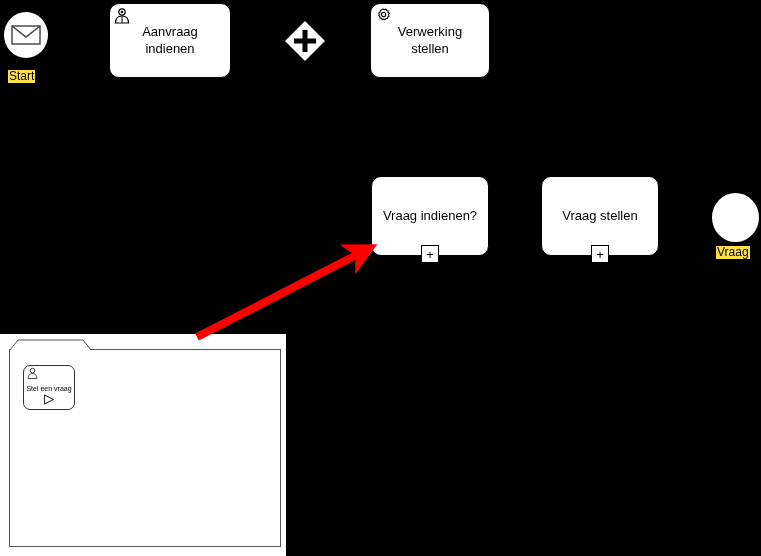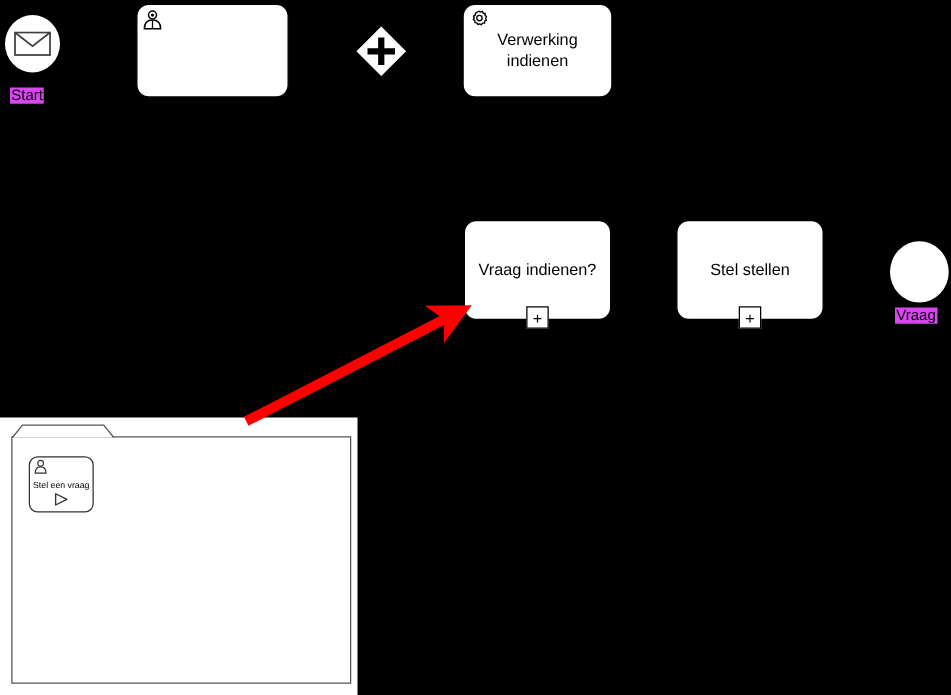--- a/index.html
+++ b/index.html
@@ -75,21 +75,21 @@
     align-items: center;
     justify-content: center;
   }
   .end-event {
     background: #ffffff;
   }
   .event-label {
     position: absolute;
     font-size: 12px;
     color: #000000;
-    background: #d946ef;
+    background: #fde047;
     white-space: nowrap;
     line-height: 1.1;
     padding: 0 1px;
   }
 
   
   .gateway {
     position: absolute;
     width: 42px;
     height: 42px;
@@ -153,48 +153,49 @@
 
   <div class="node task" style="left:109px; top:3px; width:122px; height:75px;">
     <span class="task-type-icon">
       <svg width="18" height="18" viewBox="0 0 18 18">
         <circle cx="9" cy="5" r="3.2" fill="#ffffff" stroke="#000000" stroke-width="1.2"></circle>
         <circle cx="9" cy="5" r="1.3" fill="#000000"></circle>
         <path d="M2.5 16 C2.5 10.5 6 9 9 9 C12 9 15.5 10.5 15.5 16 Z" fill="#ffffff" stroke="#000000" stroke-width="1.2"></path>
         <line x1="9" y1="9.5" x2="9" y2="16" stroke="#000000" stroke-width="1"></line>
       </svg>
     </span>
+    <span class="task-label">Aanvraag indienen</span>
   </div>
 
   <div class="gateway" style="left:283px; top:19px;">
     <svg width="44" height="44" viewBox="0 0 44 44">
       <polygon points="22,1 43,22 22,43 1,22" fill="#ffffff" stroke="#000000" stroke-width="1.5"></polygon>
       <path d="M19.5,11 L24.5,11 L24.5,19.5 L33,19.5 L33,24.5 L24.5,24.5 L24.5,33 L19.5,33 L19.5,24.5 L11,24.5 L11,19.5 L19.5,19.5 Z" fill="#000000"></path>
     </svg>
   </div>
 
   <div class="node task" style="left:370px; top:3px; width:120px; height:75px;">
     <span class="task-type-icon">
       <svg width="18" height="18" viewBox="0 0 20 20">
         <path d="M10 2.2 L11.6 3.0 L13.3 2.3 L14.0 4.0 L15.8 4.2 L15.5 6.0 L17.0 7.0 L16.0 8.5
                  L16.8 10.2 L15.2 11.0 L15.2 12.8 L13.4 12.8 L12.3 14.2 L10.8 13.4 L9.2 14.0
                  L8.4 12.5 L6.6 12.3 L6.6 10.6 L5.1 9.6 L6.0 8.1 L5.3 6.5 L6.9 5.6 L7.1 3.9 Z" fill="#ffffff" stroke="#000000" stroke-width="1.2" stroke-linejoin="round"></path>
         <circle cx="10.6" cy="8.3" r="2.4" fill="#ffffff" stroke="#000000" stroke-width="1.2"></circle>
       </svg>
     </span>
-    <span class="task-label">Verwerking indienen</span>
+    <span class="task-label">Verwerking stellen</span>
   </div>
 
   <div class="node task" style="left:371px; top:176px; width:118px; height:80px;">
     <span class="task-label">Vraag indienen?</span>
     <span class="expand-marker">+</span>
   </div>
 
   <div class="node task" style="left:541px; top:176px; width:118px; height:80px;">
-    <span class="task-label">Stel stellen</span>
+    <span class="task-label">Vraag stellen</span>
     <span class="expand-marker">+</span>
   </div>
 
   <div class="node event end-event" style="left:712px; top:193px; width:47px; height:49px;"></div>
   <div class="event-label" style="left:716px; top:246px;">Vraag</div>
 
   <div class="cmmn-panel" style="left:0px; top:334px; width:286px; height:222px;">
 
     <div class="cmmn-frame" style="left:9px; top:15px; width:272px; height:198px;"></div>
 

